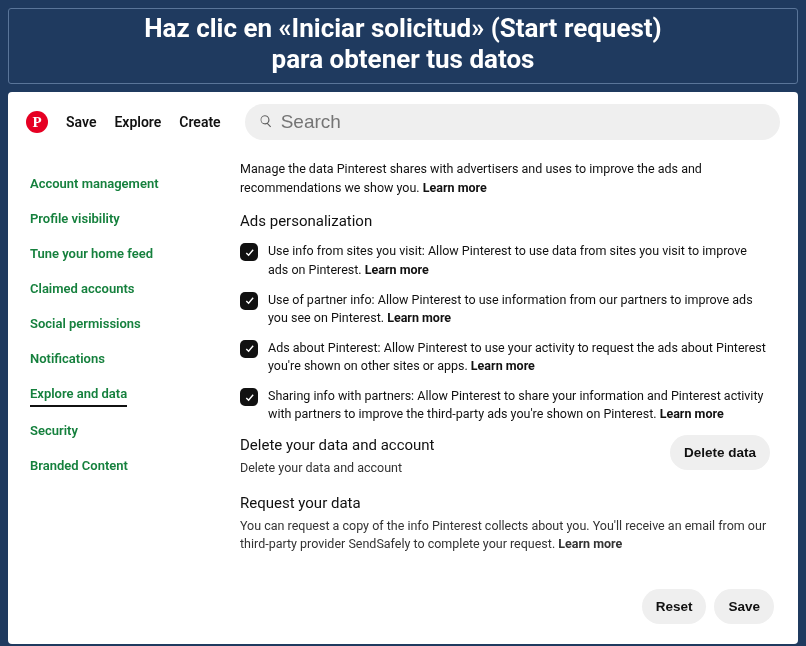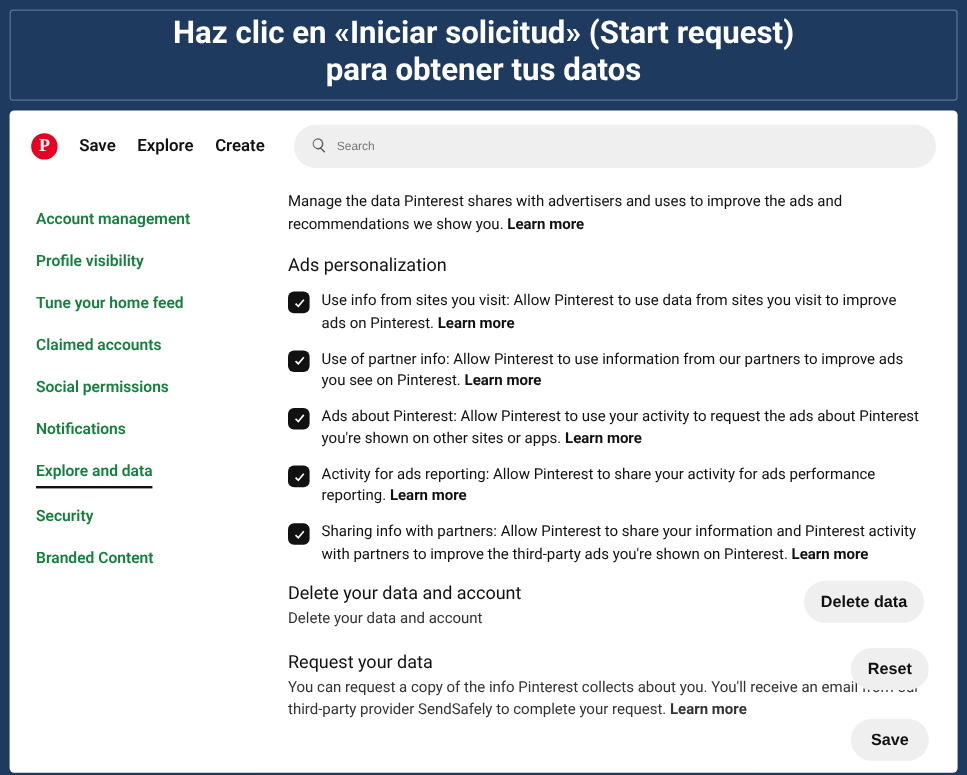--- a/index.html
+++ b/index.html
@@ -66,21 +66,21 @@
     background: #efefef;
     border-radius: 22px;
     height: 36px;
     padding: 0 14px;
     gap: 8px;
     margin-left: 6px;
   }
   .searchwrap svg { fill: #5f5f5f; }
   .searchwrap input {
     border: none; background: transparent; outline: none;
-    font-size: 10px; color: #14532d; width: 100%;
+    font-size: 19px; color: #14532d; width: 100%;
   }
   .body {
     display: flex;
     padding: 6px 22px 0 22px;
     gap: 40px;
     height: calc(100% - 54px);
   }
   .sidebar {
     width: 170px;
     flex-shrink: 0;
@@ -154,25 +154,24 @@
     white-space: nowrap;
   }
   .highlight-box {
     border: 3px solid #1f3a5f;
     border-radius: 6px;
     padding: 4px;
     display: inline-block;
   }
   .footer-btns {
     position: absolute;
-    bottom: 10px;
+    bottom: 20px;
     right: 24px;
     display: flex;
-    gap: 24px;
-    flex-direction: column;
+    gap: 8px;
   }
 </style>
 </head>
 <body>
 
 <div class="outer">
   <div class="banner">
     <span>Haz clic en «Iniciar solicitud» (Start request)</span><br>
     <span>para obtener tus datos</span>
   </div>
@@ -245,31 +244,20 @@
               <svg width="11" height="11" viewBox="0 0 24 24">
                 <polyline points="5 13 10 18 20 6"></polyline>
               </svg>
             </div>
           <div class="opt-text">
             <span>Ads about Pinterest: Allow Pinterest to use your activity to request the ads about Pinterest you're shown on other sites or apps.</span>
             <span class="learn">Learn more</span>
           </div>
         </div>
 
-        <div class="opt">
-          <div class="chk">
-              <svg width="11" height="11" viewBox="0 0 24 24">
-                <polyline points="5 13 10 18 20 6"></polyline>
-              </svg>
-            </div>
-          <div class="opt-text">
-            <span>Activity for ads reporting: Allow Pinterest to share your activity for ads performance reporting.</span>
-            <span class="learn">Learn more</span>
-          </div>
-        </div>
 
         <div class="opt">
           <div class="chk">
               <svg width="11" height="11" viewBox="0 0 24 24">
                 <polyline points="5 13 10 18 20 6"></polyline>
               </svg>
             </div>
           <div class="opt-text">
             <span>Sharing info with partners: Allow Pinterest to share your information and Pinterest activity with partners to improve the third-party ads you're shown on Pinterest.</span>
             <span class="learn">Learn more</span>

